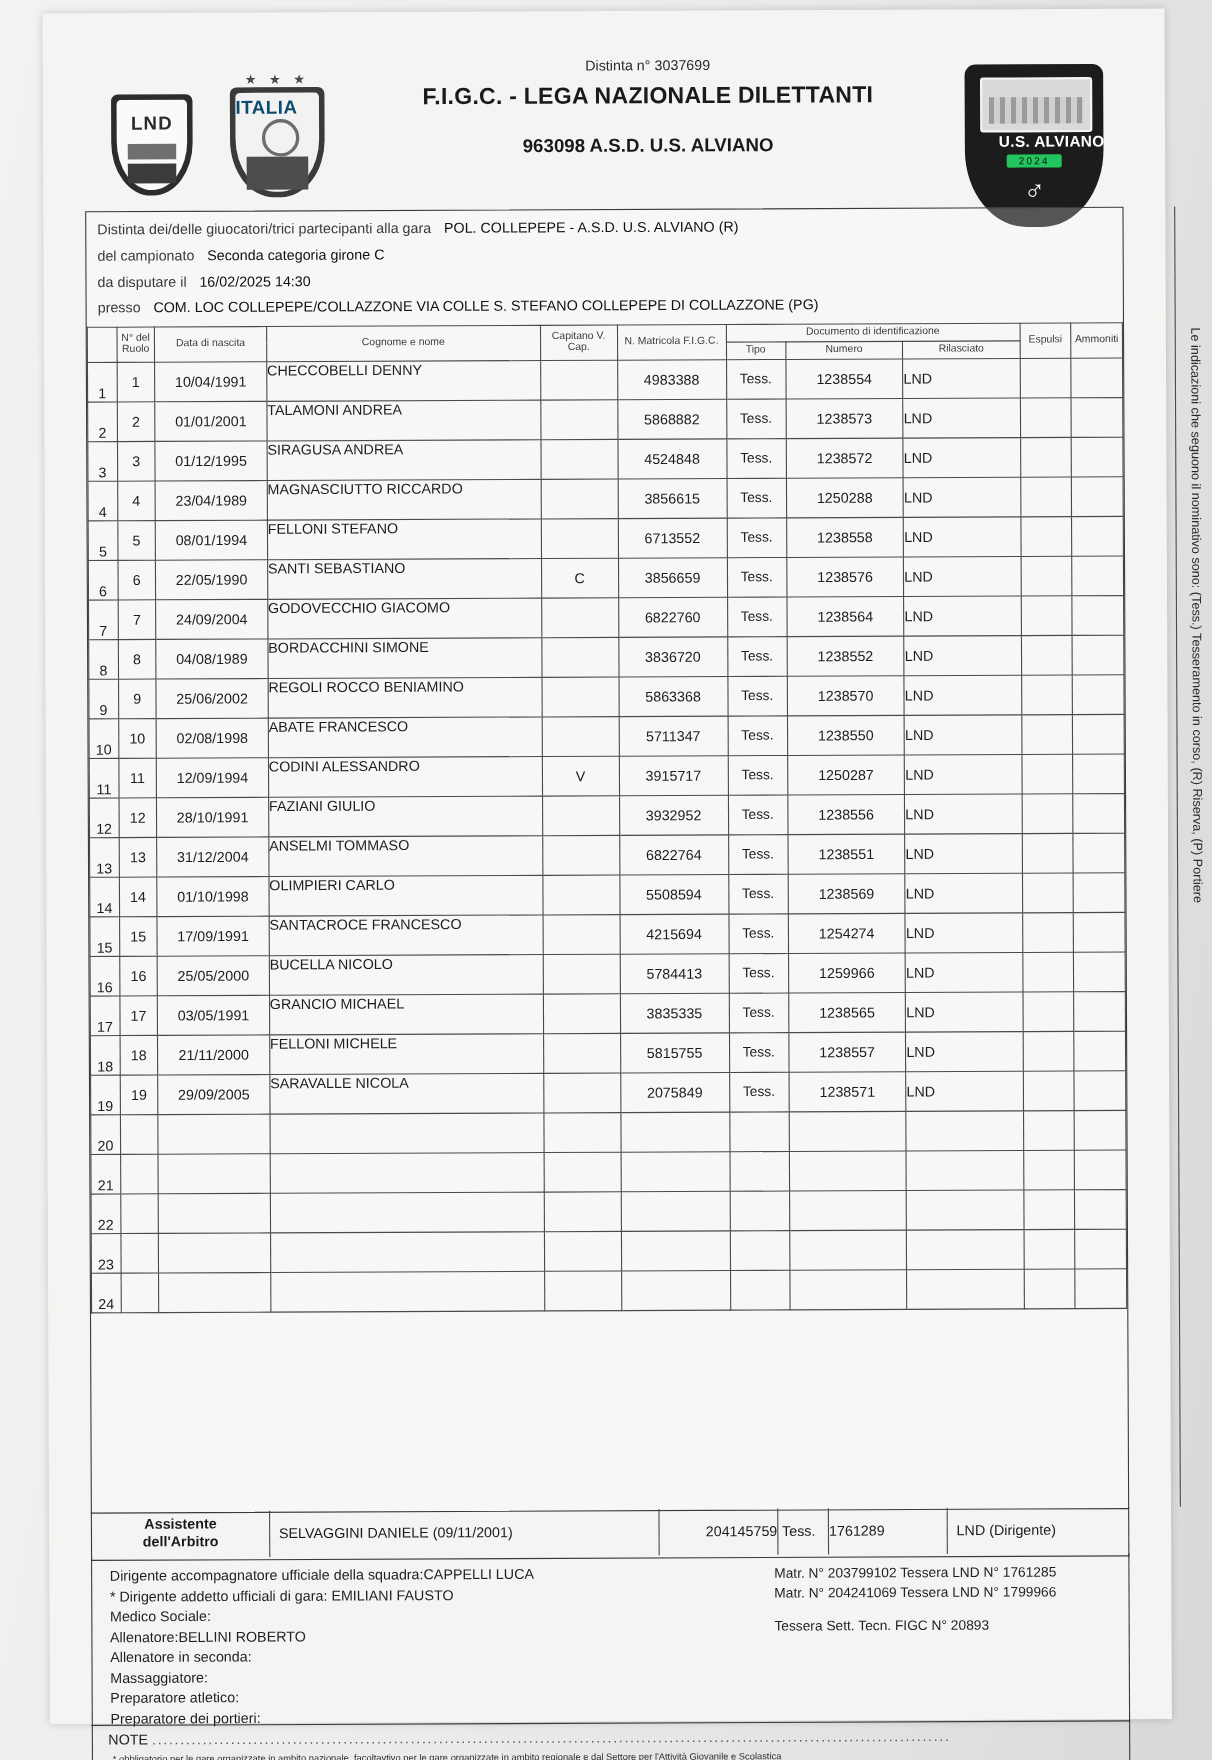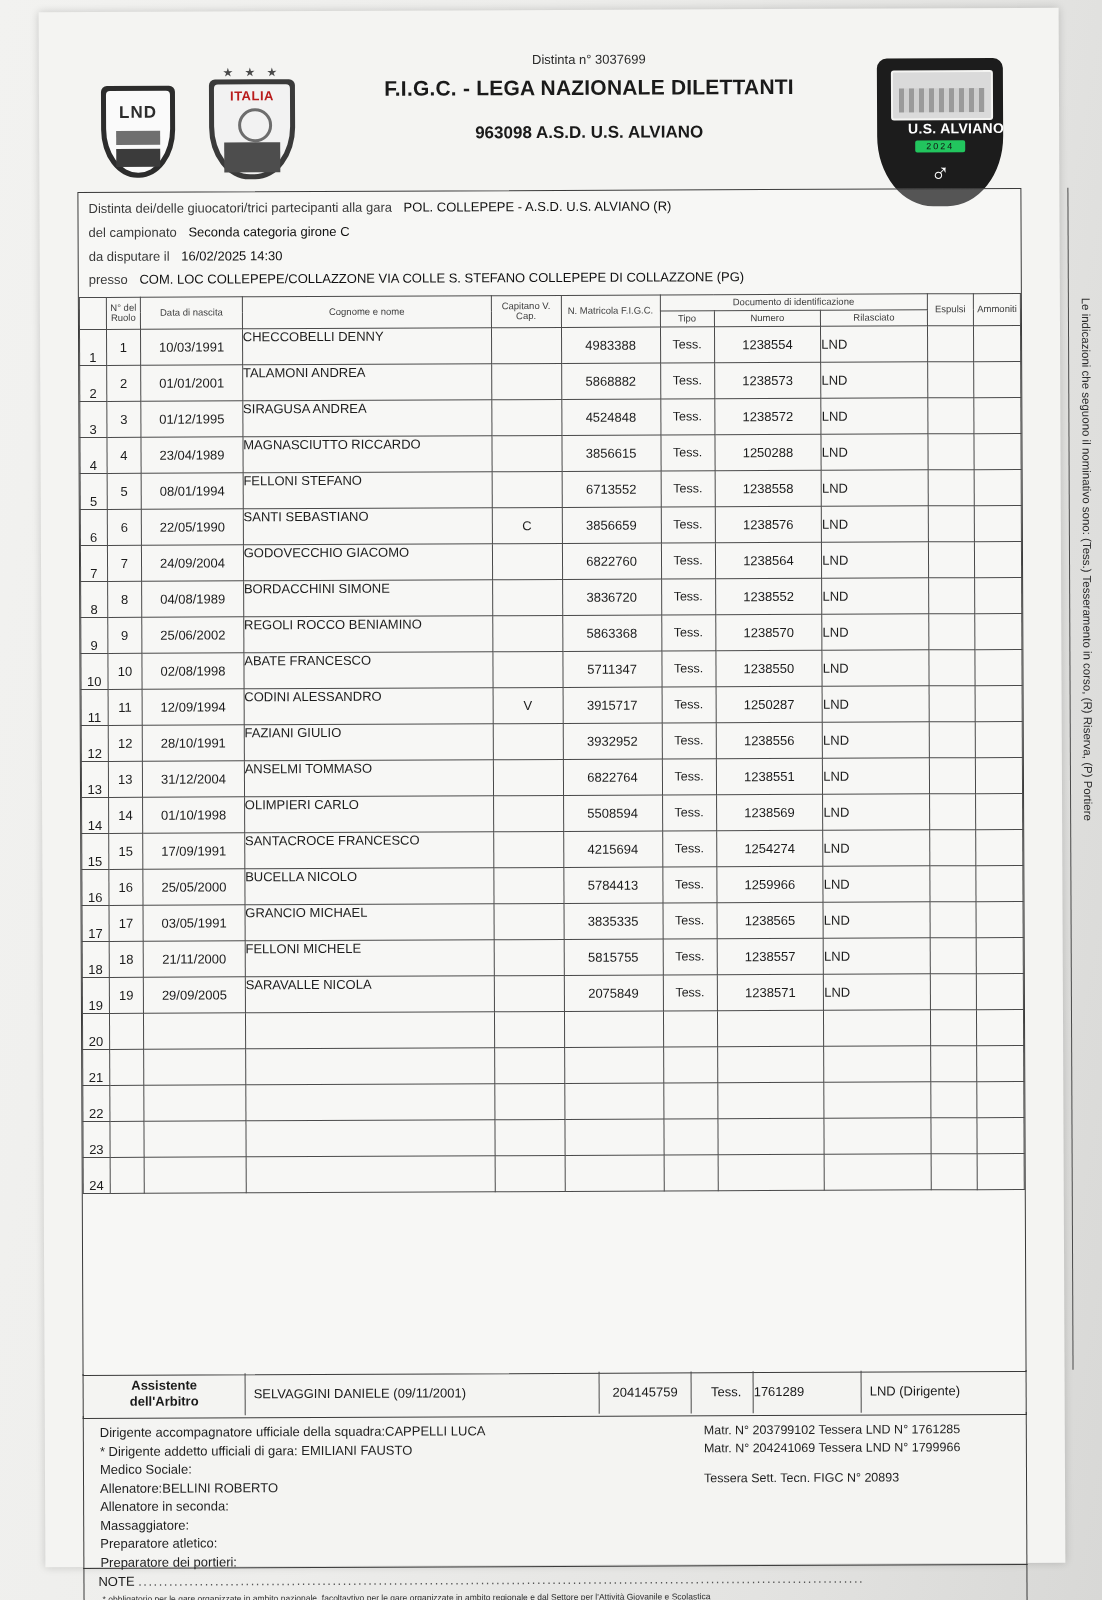--- a/index.html
+++ b/index.html
@@ -156,24 +156,23 @@
     position: absolute;
     left: 5px; top: 5px;
     width: 76px; height: 90px;
     background: #f2f2f2;
     border-radius: 4px 4px 36px 36px / 4px 4px 48px 48px;
   }
   .it-word {
     position: absolute;
     left: 0; top: 4px;
     width: 76px;
-    text-align: center;
-    font-size: 13px;
+    font-size: 17px;
     font-weight: bold;
-    color: #b91c1c;
+    color: #0c4a6e;
     letter-spacing: .5px;
   }
   .it-circle {
     position: absolute;
     left: 24px; top: 24px;
     width: 28px; height: 28px;
     border-radius: 50%;
     border: 3px solid #6d6d6d;
   }
   .it-bar {
@@ -320,21 +319,21 @@
     top: 1362px;
     width: 942px;
     height: 44px;
     border: 1.5px solid #3a3a3a;
     border-top: none;
   }
   .assist-cells { position: absolute; left:0; top:0; width:942px; height:42px; }
   .ac { position: absolute; top: 0; height: 42px; border-right: 1px solid #4a4a4a; box-sizing: border-box; font-size: 13px;}
   .ac-lbl { left: 0; width: 162px; text-align: center; font-weight: bold; font-size: 13px; line-height: 1.25; padding-top: 4px;}
   .ac-name { left: 162px; width: 354px; padding-left: 8px; line-height: 42px;}
-  .ac-matr { left: 516px; width: 92px; text-align: center; line-height: 42px;}
+  .ac-matr { left: 516px; width: 108px; text-align: right; line-height: 42px;}
   .ac-tipo { left: 616px; width: 54px; text-align: center; line-height: 42px;}
   .ac-num { left: 670px; width: 108px; text-align: left; line-height: 42px;}
   .ac-ril { left: 778px; width: 164px; padding-left: 8px; line-height: 42px; border-right: none;}
 
   
   .staff {
     position: absolute;
     left: 38px;
     top: 1404px;
     width: 942px;
@@ -487,21 +486,21 @@
             <tr>
               <th>Tipo</th>
               <th>Numero</th>
               <th>Rilasciato</th>
             </tr>
           </thead>
           <tbody id="players-body">
               <tr class="prow">
                 <td class="c-idx">1</td>
                 <td class="c-ruolo">1</td>
-                <td class="c-data">10/03/1991</td>
+                <td class="c-data">10/04/1991</td>
                 <td class="c-nome">CHECCOBELLI DENNY</td>
                 <td class="c-cap"></td>
                 <td class="c-matr">4983388</td>
                 <td class="c-tipo">Tess.</td>
                 <td class="c-num">1238554</td>
                 <td class="c-ril">LND</td>
                 <td class="c-esp"></td>
                 <td class="c-amm"></td>
               </tr>
               <tr class="prow">

